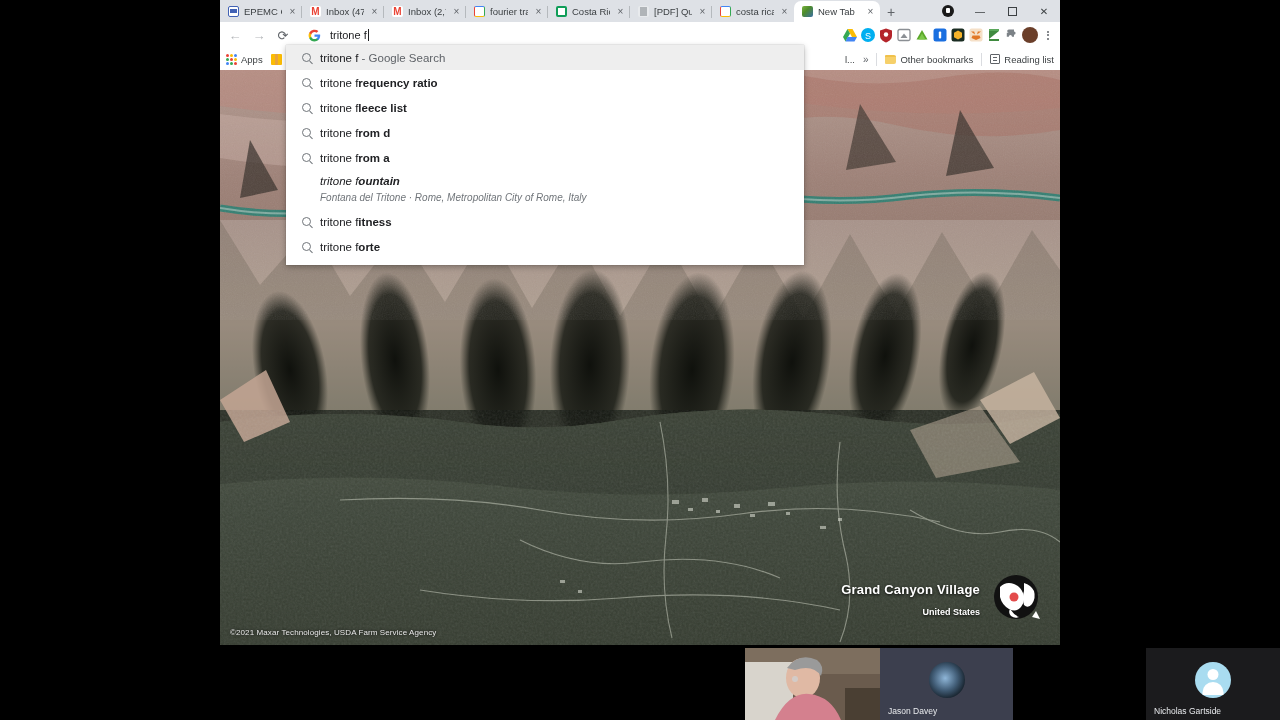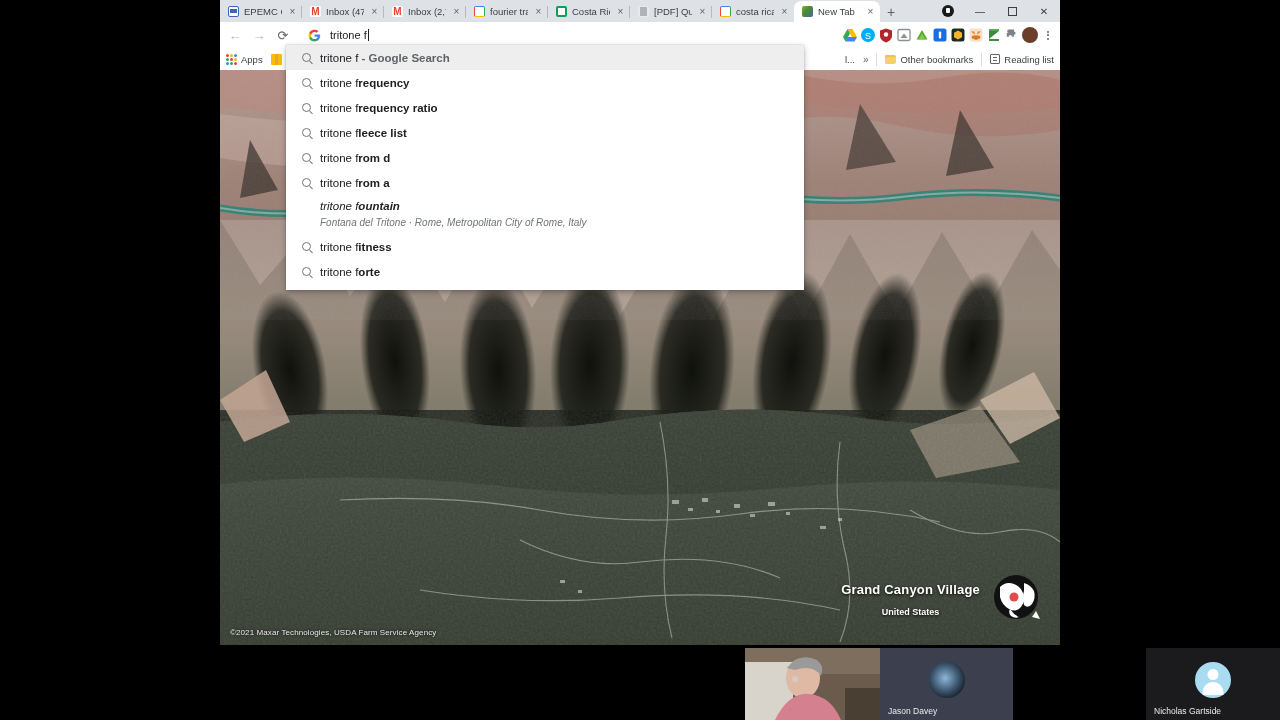--- a/index.html
+++ b/index.html
@@ -162,21 +162,21 @@
     position: absolute; left: 0; top: 70px; right: 0; bottom: 0;
     overflow: hidden; background: #2b2f26;
   }
   .map svg { display: block; width: 100%; height: 100%; }
   .map-attrib {
     position: absolute; left: 10px; bottom: 8px; font-size: 8px;
     color: #e8e8e8; text-shadow: 0 0 3px rgba(0,0,0,.9);
     letter-spacing: .1px;
   }
   .map-place {
-    position: absolute; right: 80px; bottom: 28px; text-align: center;
+    position: absolute; right: 80px; bottom: 28px; text-align: right;
     color: #fff; text-shadow: 0 1px 3px rgba(0,0,0,.95);
   }
   .map-place .pl-name { font-size: 13px; font-weight: bold; letter-spacing: .2px; }
   .map-place .pl-sub { font-size: 9px; font-weight: bold; margin-top: 10px; }
   .globe-badge {
     position: absolute; right: 18px; bottom: 22px; width: 52px; height: 52px;
   }
 
   
   .dropdown {
@@ -198,21 +198,21 @@
   .mag {
     width: 9px; height: 9px; border: 1.3px solid #70757a; border-radius: 50%;
     position: relative; display: block;
   }
   .mag::after {
     content:""; position:absolute; right:-3px; bottom:-2.5px; width:4px; height:1.3px;
     background:#70757a; transform: rotate(45deg);
   }
   .sugg .s-text { font-weight: normal; }
   .sugg .s-text b { font-weight: bold; }
-  .sugg .s-gray { color: #5f6368; font-weight: bold; }
+  .sugg .s-gray { color: #5f6368; }
   .sugg-entity {
     padding: 4px 0 5px 34px; font-size: 11.5px; color: #202124;
     line-height: 1.35;
     font-style: italic;
   }
   .sugg-entity .ent-sub { font-size: 10px; color: #70757a; margin-top: 1px; }
 
   
   .vc { position: absolute; left: 745px; top: 648px; width: 535px; height: 72px; }
   .vc-tile {
@@ -566,26 +566,20 @@
 
   <div class="dropdown">
 
     <div class="sugg selected">
       <span class="s-ico">
           <span class="mag"></span>
         </span>
       <span class="s-text"><span>tritone f</span><b></b><span class="s-gray"> - Google Search</span></span>
     </div>
 
-    <div class="sugg">
-      <span class="s-ico">
-          <span class="mag"></span>
-        </span>
-      <span class="s-text"><span>tritone f</span><b>requency</b></span>
-    </div>
 
     <div class="sugg">
       <span class="s-ico">
           <span class="mag"></span>
         </span>
       <span class="s-text"><span>tritone f</span><b>requency ratio</b></span>
     </div>
 
 
     <div class="sugg">

